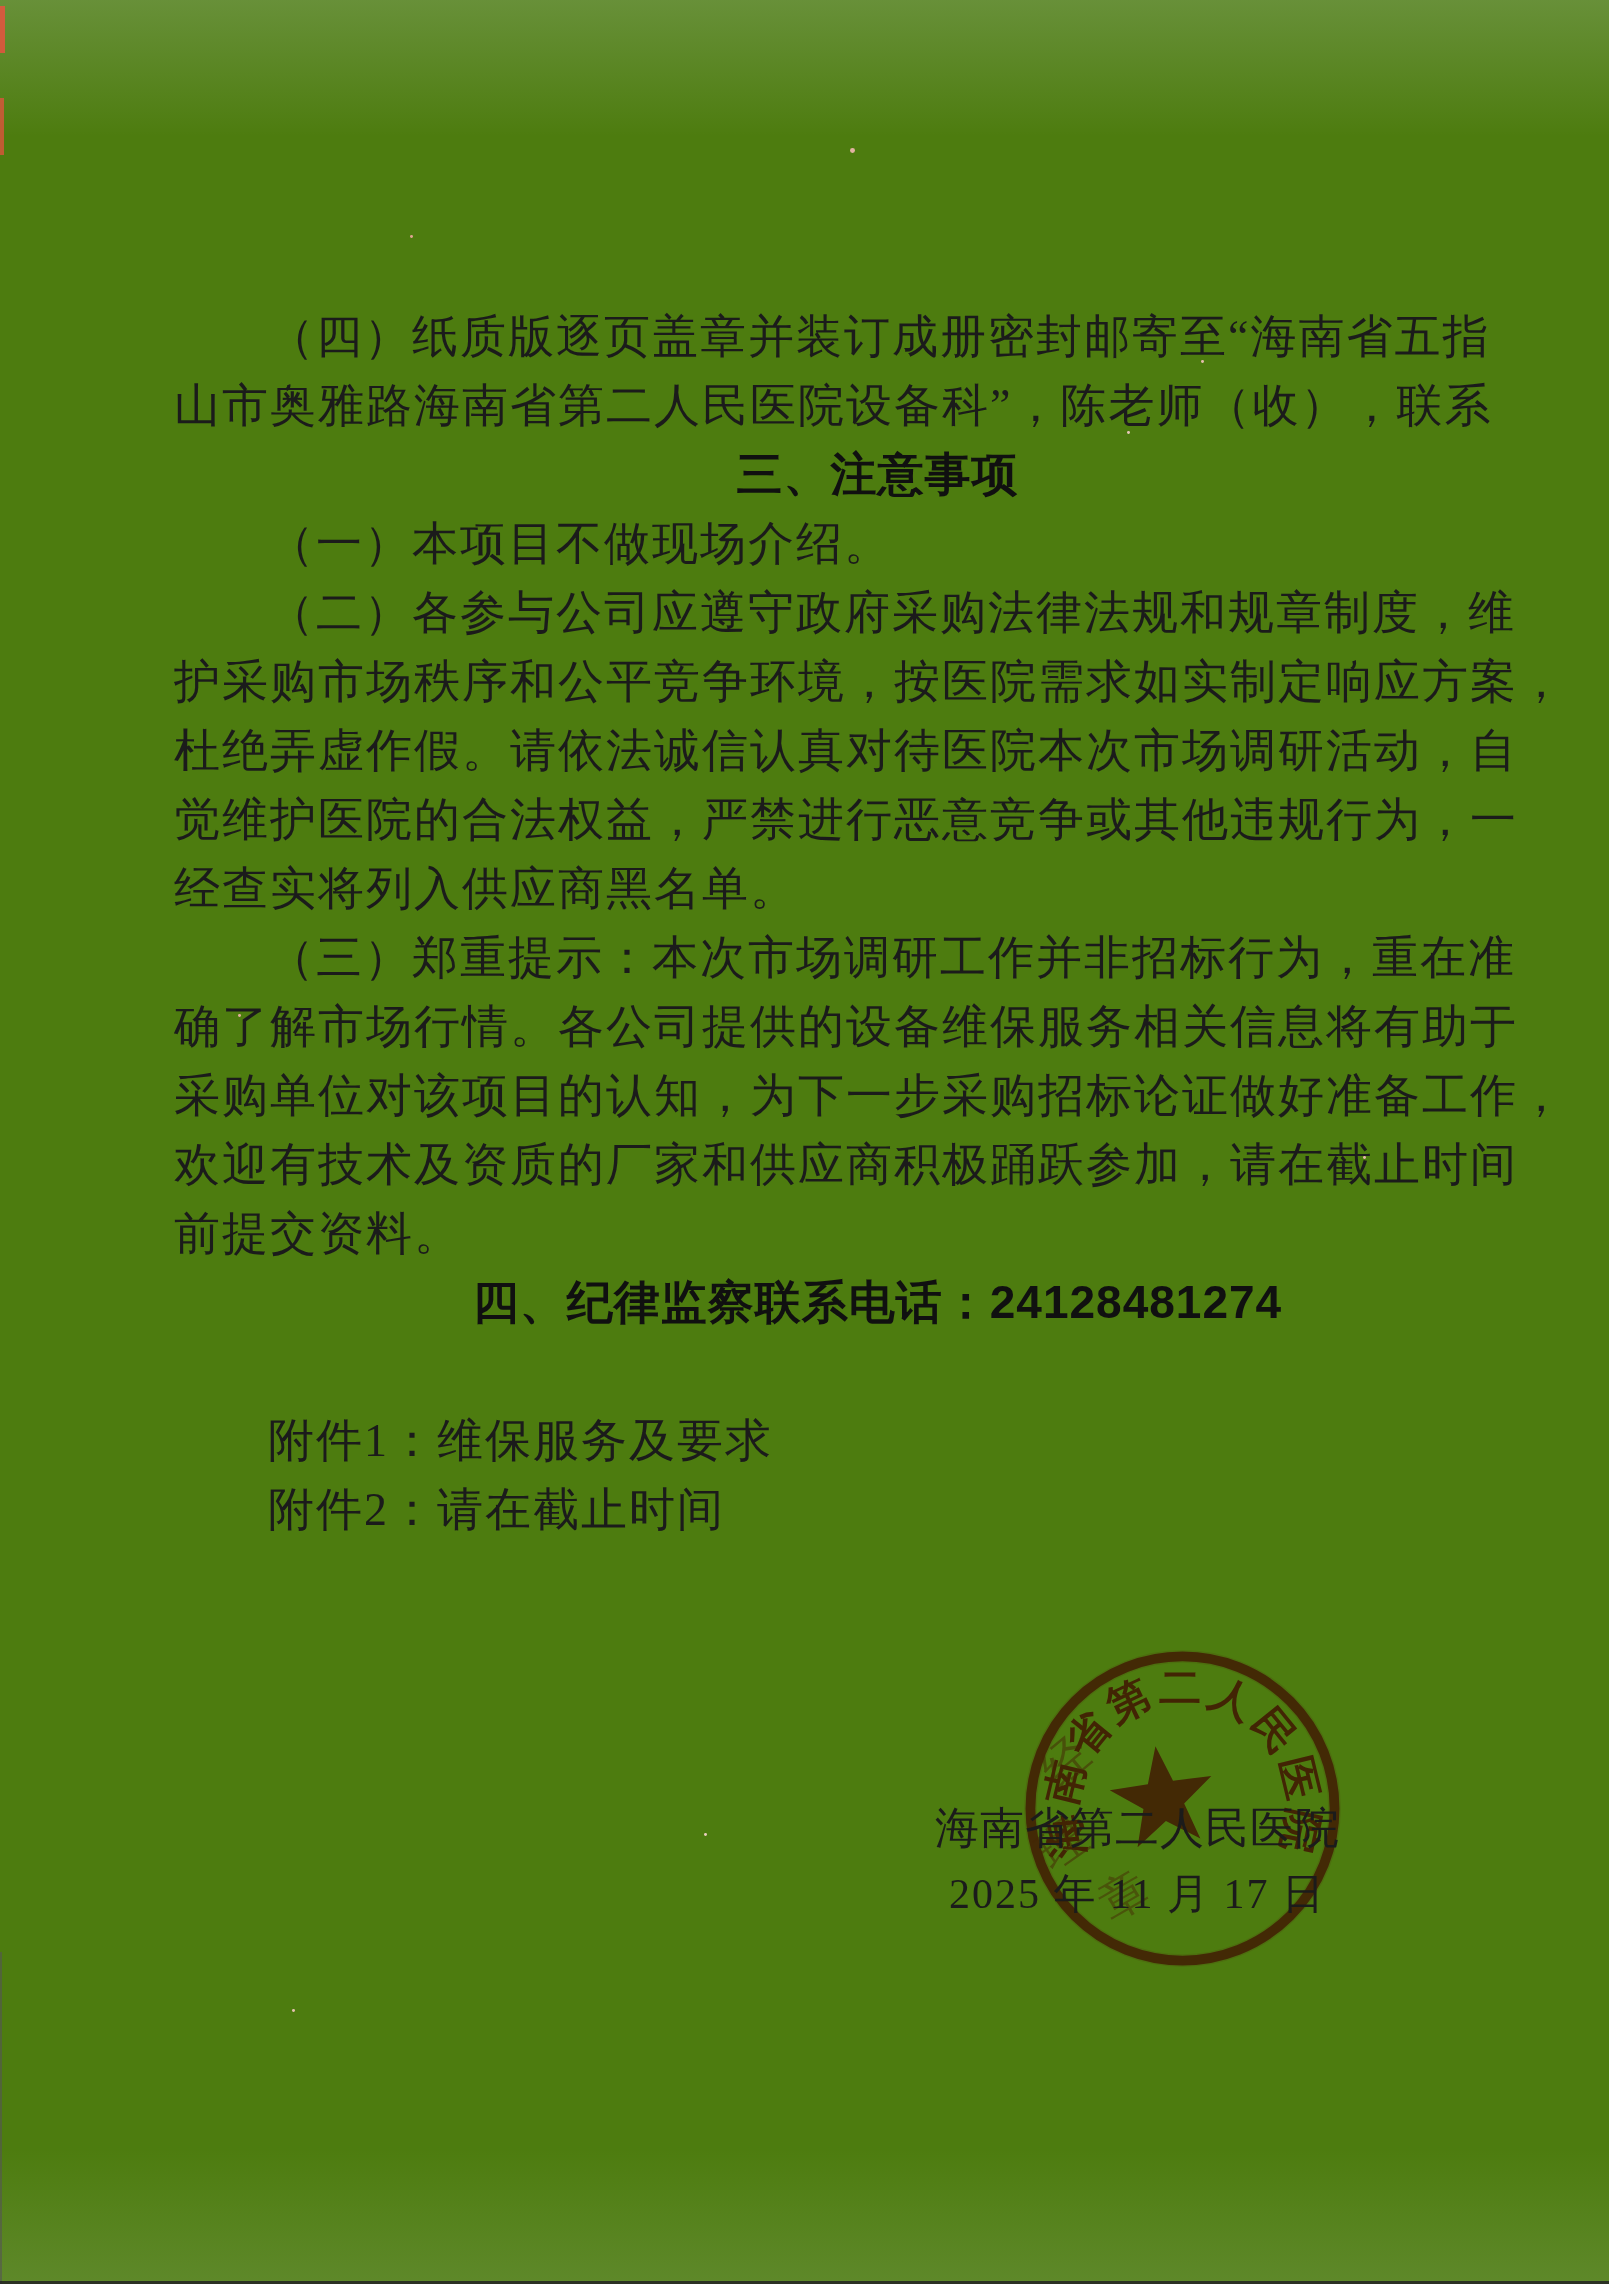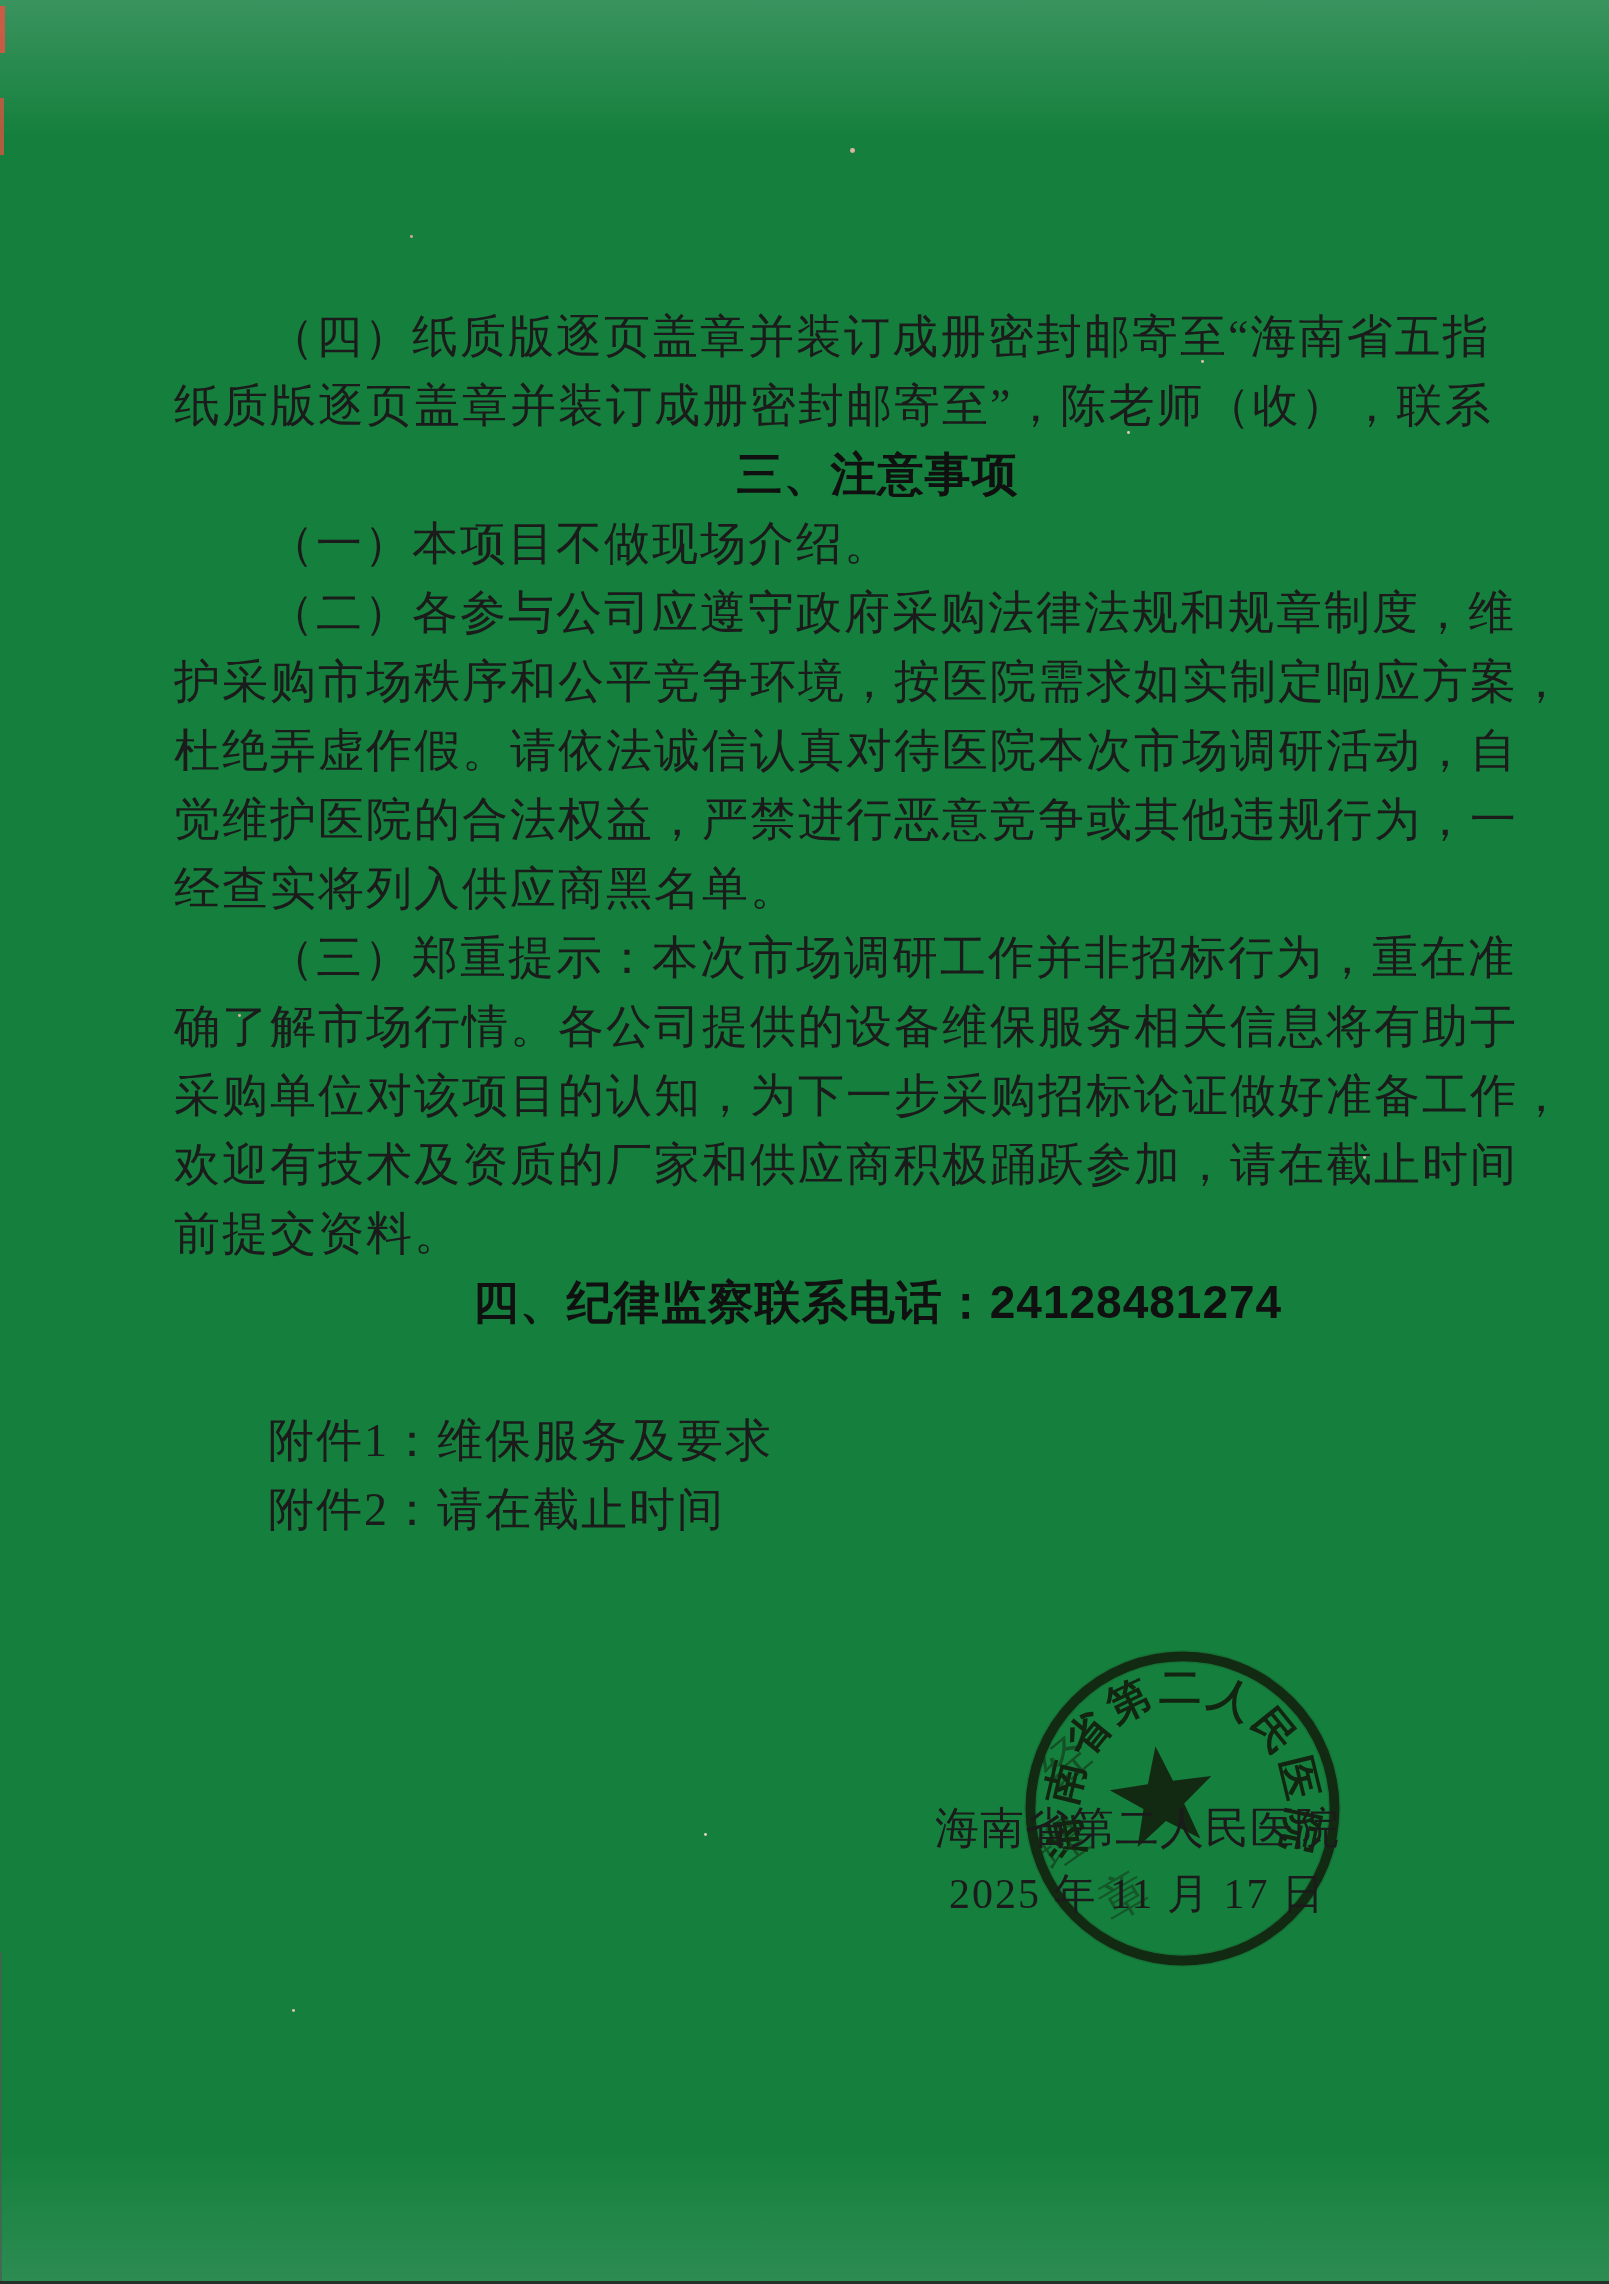--- a/index.html
+++ b/index.html
@@ -1,20 +1,20 @@
 <!DOCTYPE html>
 <html><head>
 <meta charset="utf-8">
 <style>
   html,body{margin:0;padding:0;background:#888;}
   .page{
     position:relative;
     width:1609px;height:2285px;
     margin:0 auto;
-    background:#15803d;
+    background:#4d7c0f;
     overflow:hidden;
     font-family:"Liberation Serif", serif;
     color:#1b1b1b;
   }
   
   .page::before{
     content:"";position:absolute;inset:0;
     background:linear-gradient(180deg, rgba(225,235,245,.18) 0%, rgba(255,255,255,0) 6%, rgba(255,255,255,0) 94%, rgba(220,228,238,.12) 100%);
     pointer-events:none;
   }
@@ -65,21 +65,21 @@
 <body>
 
 <div class="page">
 
   <div class="noise"></div>
   <div class="edge-red-a"></div>
   <div class="edge-red-b"></div>
 
   <div class="text-block">
       <div class="line indent">（四）纸质版逐页盖章并装订成册密封邮寄至“海南省五指</div>
-      <div class="line">纸质版逐页盖章并装订成册密封邮寄至”，陈老师（收），联系</div>
+      <div class="line">山市奥雅路海南省第二人民医院设备科”，陈老师（收），联系</div>
       <div class="line indent bold">三、注意事项</div>
       <div class="line indent">（一）本项目不做现场介绍。</div>
       <div class="line indent">（二）各参与公司应遵守政府采购法律法规和规章制度，维</div>
       <div class="line">护采购市场秩序和公平竞争环境，按医院需求如实制定响应方案，</div>
       <div class="line">杜绝弄虚作假。请依法诚信认真对待医院本次市场调研活动，自</div>
       <div class="line">觉维护医院的合法权益，严禁进行恶意竞争或其他违规行为，一</div>
       <div class="line">经查实将列入供应商黑名单。</div>
       <div class="line indent">（三）郑重提示：本次市场调研工作并非招标行为，重在准</div>
       <div class="line">确了解市场行情。各公司提供的设备维保服务相关信息将有助于</div>
       <div class="line">采购单位对该项目的认知，为下一步采购招标论证做好准备工作，</div>

